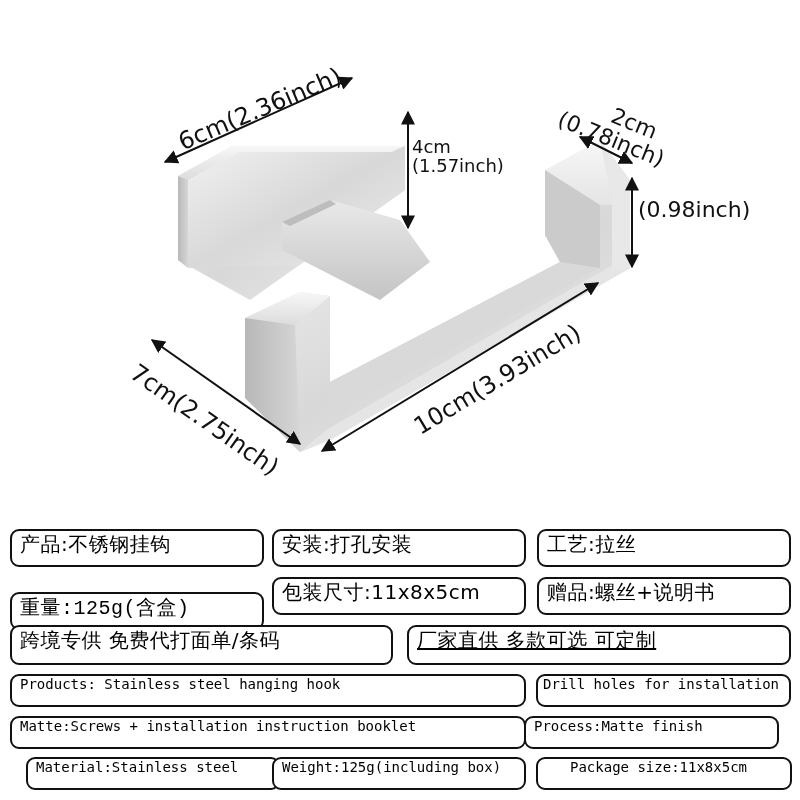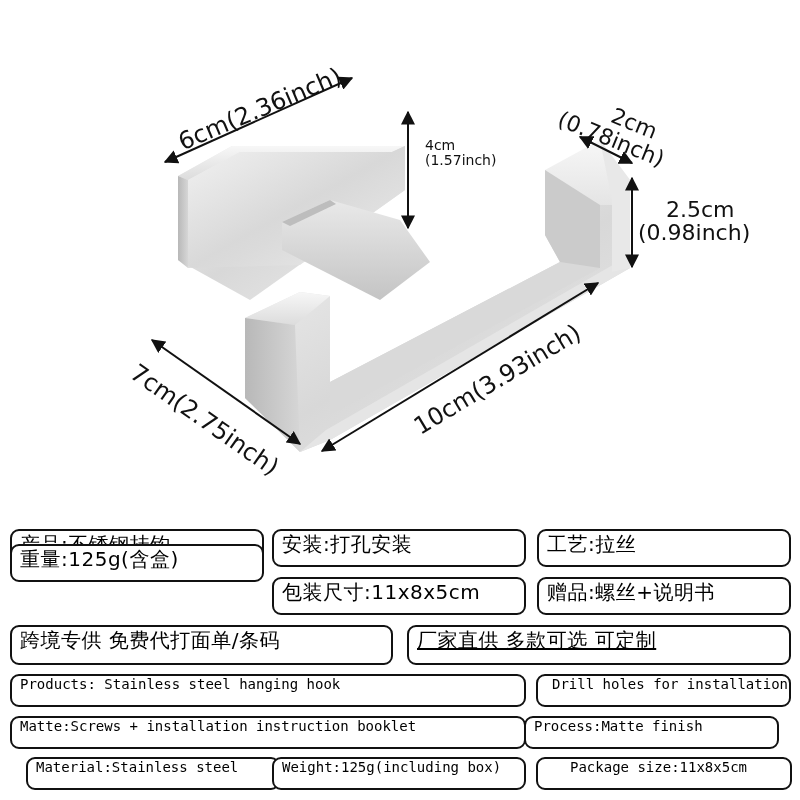--- a/index.html
+++ b/index.html
@@ -90,32 +90,31 @@
       <line x1="632" y1="178" x2="632" y2="267" marker-start="url(#arr)" marker-end="url(#arr)"></line>
       <line x1="152" y1="340" x2="300" y2="444" marker-start="url(#arr)" marker-end="url(#arr)"></line>
       <line x1="322" y1="451" x2="598" y2="283" marker-start="url(#arr)" marker-end="url(#arr)"></line>
     </g>
   </svg>
 
   <div class="dim-label" style="left:175px; top:132px; font-size:24px; transform: rotate(-23deg);">
     <span>6cm(2.36inch)</span>
   </div>
 
-  <div class="dim-label" style="left:412px; top:138px; font-size:14px;margin-left:13px;">
+  <div class="dim-label" style="left:412px; top:138px; font-size:18px;">
     <span class="line">4cm</span>
     <span class="line">(1.57inch)</span>
   </div>
 
   <div class="dim-label" style="left:572px; top:86px; font-size:22px; transform: rotate(22deg);">
     <span class="line" style="padding-left:48px;">2cm</span>
     <span class="line">(0.78inch)</span>
   </div>
 
   <div class="dim-label" style="left:638px; top:198px; font-size:22px;">
-    <span class="line" style="padding-left:28px;">2.5cm</span>
     <span class="line">(0.98inch)</span>
   </div>
 
   <div class="dim-label" style="left:140px; top:360px; font-size:24px; transform: rotate(35deg);">
     <span>7cm(2.75inch)</span>
   </div>
 
   <div class="dim-label" style="left:410px; top:418px; font-size:24px; transform: rotate(-31deg);">
     <span>10cm(3.93inch)</span>
   </div>
@@ -124,41 +123,41 @@
 <div class="spec-box spec-cn" style="left:10px; top:529px; width:254px; height:38px;">
   <span>产品:不锈钢挂钩</span>
 </div>
 <div class="spec-box spec-cn" style="left:272px; top:529px; width:254px; height:38px;border-radius:9px;">
   <span>安装:打孔安装</span>
 </div>
 <div class="spec-box spec-cn" style="left:537px; top:529px; width:254px; height:38px;">
   <span>工艺:拉丝</span>
 </div>
 
-<div class="spec-box spec-cn" style="left:10px; top:544px; width:254px; height:38px;">
+<div class="spec-box spec-cn" style="left:10px; top:592px; width:254px; height:38px;font-family:Liberation Mono, monospace;">
   <span>重量:125g(含盒)</span>
 </div>
 <div class="spec-box spec-cn" style="left:272px; top:577px; width:254px; height:38px;">
   <span>包装尺寸:11x8x5cm</span>
 </div>
 <div class="spec-box spec-cn" style="left:537px; top:577px; width:254px; height:38px;">
   <span>赠品:螺丝+说明书</span>
 </div>
 
 <div class="spec-box spec-cn" style="left:10px; top:625px; width:383px; height:40px;">
   <span>跨境专供 免费代打面单/条码</span>
 </div>
 <div class="spec-box spec-cn" style="left:407px; top:625px; width:384px; height:40px;text-decoration:underline;">
   <span>厂家直供 多款可选 可定制</span>
 </div>
 
 <div class="spec-box spec-en" style="left:10px; top:674px; width:516px; height:33px;">
   <span>Products: Stainless steel hanging hook</span>
 </div>
-<div class="spec-box spec-en" style="left:536px; top:674px; width:255px; height:33px; padding-left:14px;">
+<div class="spec-box spec-en" style="left:536px; top:674px; width:255px; height:33px; padding-left:5px;">
   <span>Drill holes for installation</span>
 </div>
 
 <div class="spec-box spec-en" style="left:10px; top:716px; width:516px; height:33px;">
   <span>Matte:Screws + installation instruction booklet</span>
 </div>
 <div class="spec-box spec-en" style="left:524px; top:716px; width:255px; height:33px;">
   <span>Process:Matte finish</span>
 </div>
 

